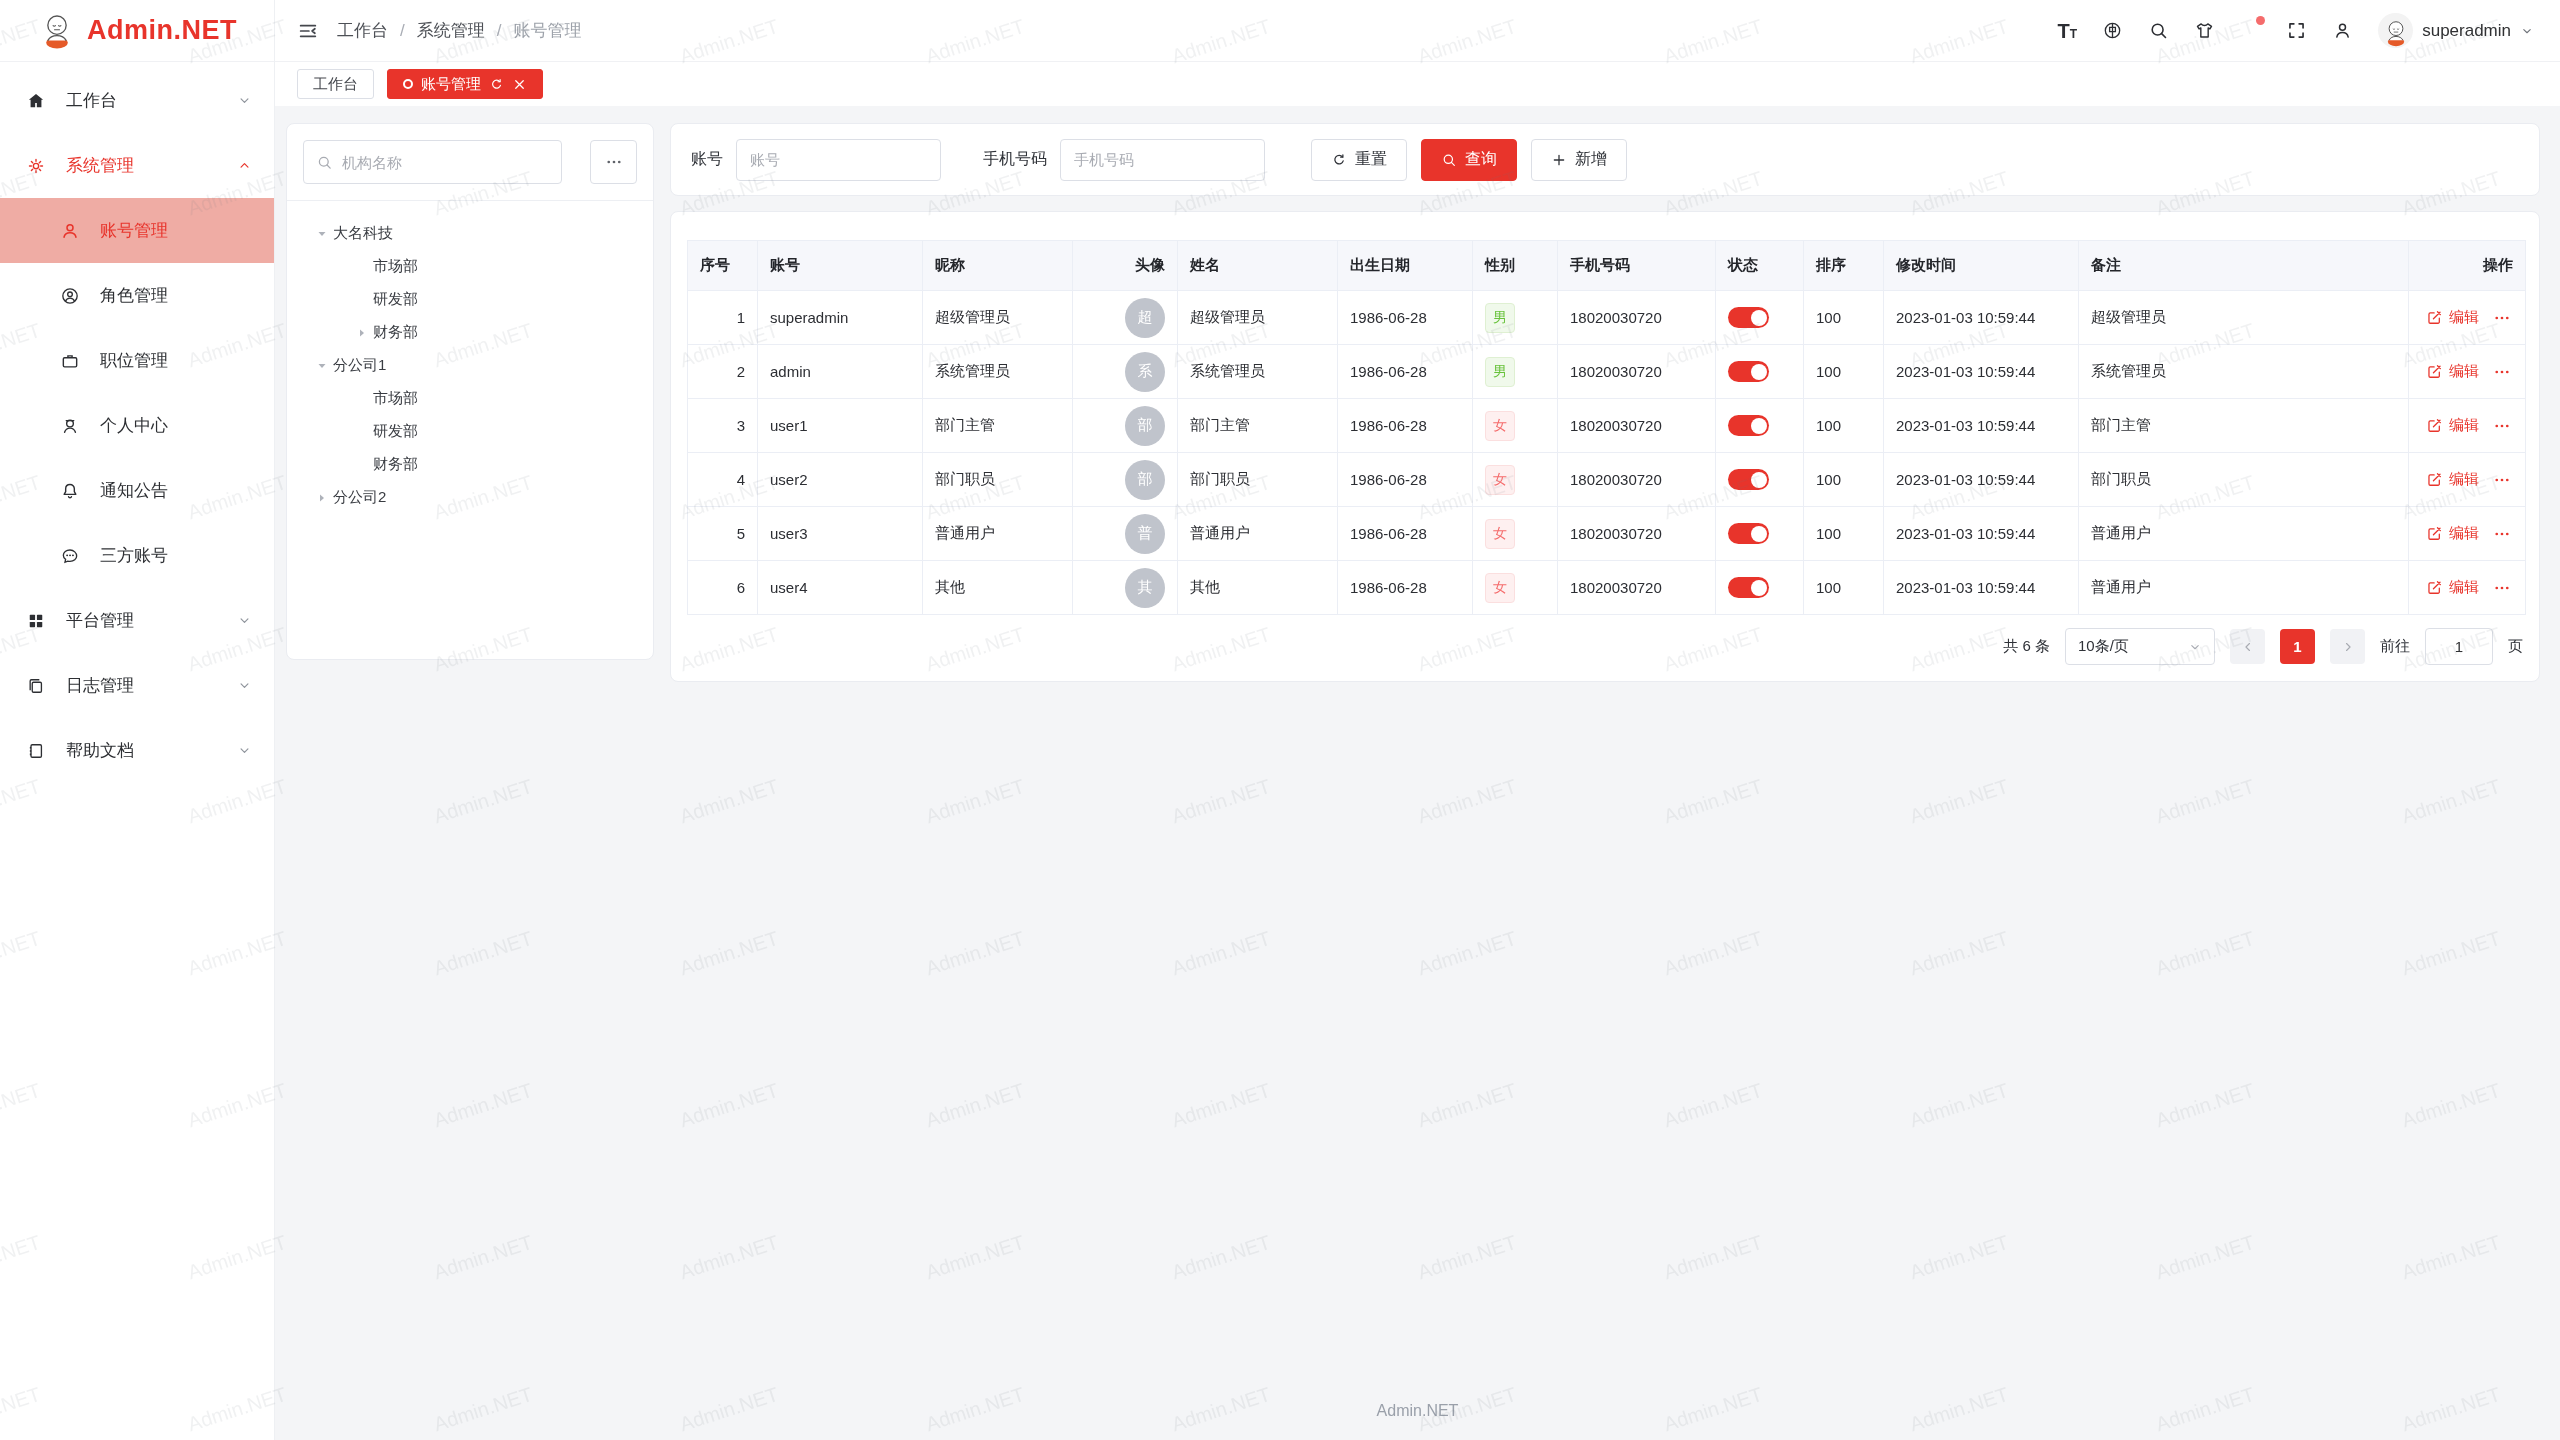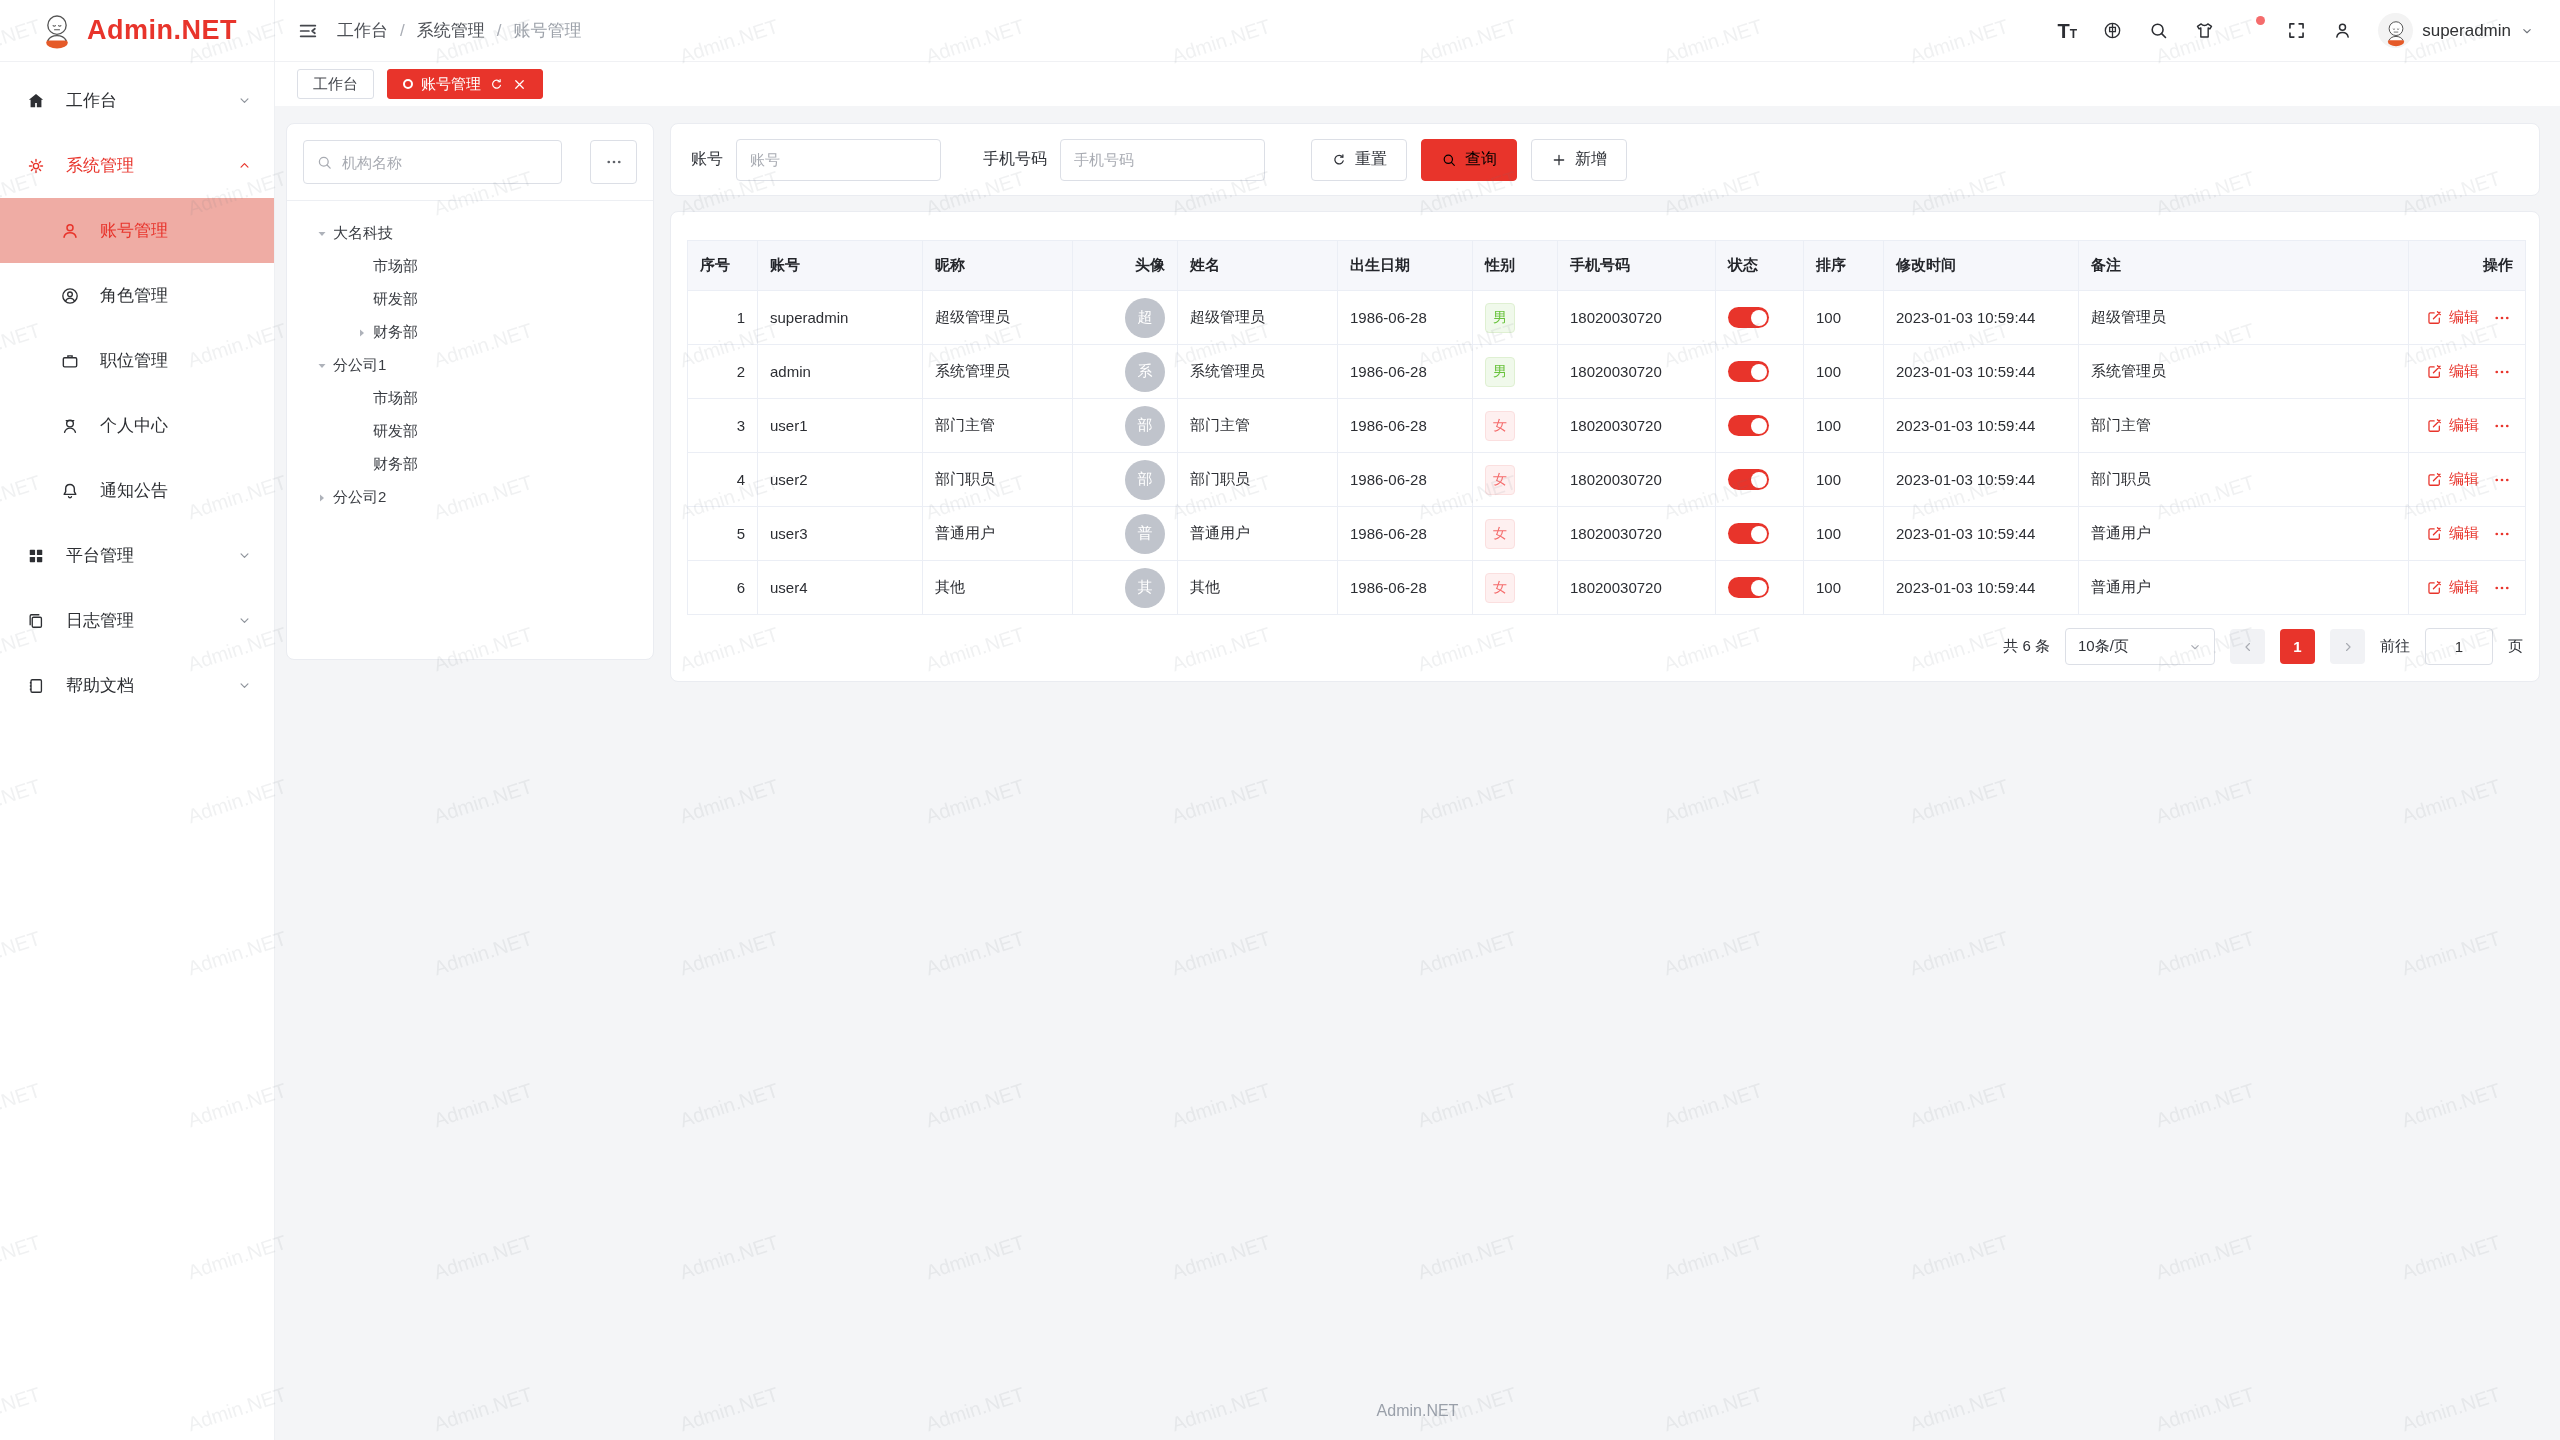--- a/index.html
+++ b/index.html
@@ -78,21 +78,21 @@
 
   .right-col { flex:1; display:flex; flex-direction:column; gap:15px; min-width:0; }
   .filter-card { height:73px; display:flex; align-items:center; padding:0 20px; font-size:16px; }
   .f-label { margin-right:13px; color:#2f3238; }
   .f-input { width:205px; height:42px; border:1px solid var(--border); border-radius:4px; padding:0 13px; font-size:15px; font-family:inherit; color:#303133; outline:none; }
   .f-input::placeholder { color:#a8abb2; }
   .gap40 { width:42px; }
   .f-actions { display:flex; align-items:center; gap:14px; margin-left:46px; }
   .btn { height:42px; display:inline-flex; align-items:center; gap:8px; padding:0 19px; font-size:16px; border:1px solid var(--border); border-radius:4px; background:#fff; color:#2f3238; cursor:pointer; font-family:inherit; }
   .btn .icn { width:16px; height:16px; }
-  .btn.primary { background:var(--primary); border-color:var(--primary); color:#000000; }
+  .btn.primary { background:var(--primary); border-color:var(--primary); color:#ffffff; }
 
   .table-card { padding:28px 16px 16px; }
   table { width:100%; border-collapse:collapse; table-layout:fixed; font-size:15px; }
   th,td { border:1px solid var(--table-border); padding:0 12px; }
   thead th { background:#f6f7fb; height:50px; font-weight:bold; color:#24262b; text-align:left; }
   tbody td { height:54px; color:#2c2e33; }
   .c-center { text-align:right; }
   .avatar-circle { width:40px; height:40px; border-radius:50%; background:#c0c4cc; color:#fff; font-size:15px; display:inline-flex; align-items:center; justify-content:center; }
   .tag { display:inline-flex; align-items:center; justify-content:center; width:30px; height:30px; border-radius:4px; font-size:14px; }
   .tag.male { background:#f0f9eb; border:1px solid #dff0d2; color:#67c23a; }
@@ -216,20 +216,31 @@
         <div class="menu-item sub">
           <span class="icn ">
             <svg viewBox="0 0 24 24" xmlns="http://www.w3.org/2000/svg">
               <g fill="none" stroke="currentColor" stroke-width="1.7" stroke-linejoin="round">
                 <path d="M12 4.2c-3 0-5.2 2.1-5.2 5.2v3.4L5 16h14l-1.8-3.2V9.4c0-3.1-2.2-5.2-5.2-5.2z"></path>
                 <path d="M10.3 18.8a1.8 1.8 0 0 0 3.4 0" stroke-linecap="round"></path>
               </g>
             </svg>
           </span>
           <span class="mi-label">通知公告</span>
+        </div>
+        <div class="menu-item sub">
+          <span class="icn ">
+            <svg viewBox="0 0 24 24" xmlns="http://www.w3.org/2000/svg">
+              <g fill="none" stroke="currentColor" stroke-width="1.6">
+                <path d="M12 4.8c-4.6 0-8 2.8-8 6.4 0 2 1 3.7 2.7 4.9L6 19.5l3.3-1.4c.9.2 1.8.3 2.7.3 4.6 0 8-2.8 8-6.4s-3.4-7.2-8-7.2z"></path>
+                <path d="M8.5 11.2h.1M12 11.2h.1M15.5 11.2h.1" stroke-width="2.2" stroke-linecap="round"></path>
+              </g>
+            </svg>
+          </span>
+          <span class="mi-label">三方账号</span>
         </div>
         <div class="menu-item">
           <span class="icn ">
             <svg viewBox="0 0 24 24" xmlns="http://www.w3.org/2000/svg">
               <g fill="currentColor">
                 <rect x="4.5" y="4.5" width="6.4" height="6.4" rx=".8"></rect>
                 <rect x="13.1" y="4.5" width="6.4" height="6.4" rx=".8"></rect>
                 <rect x="4.5" y="13.1" width="6.4" height="6.4" rx=".8"></rect>
                 <rect x="13.1" y="13.1" width="6.4" height="6.4" rx=".8"></rect>
               </g>

